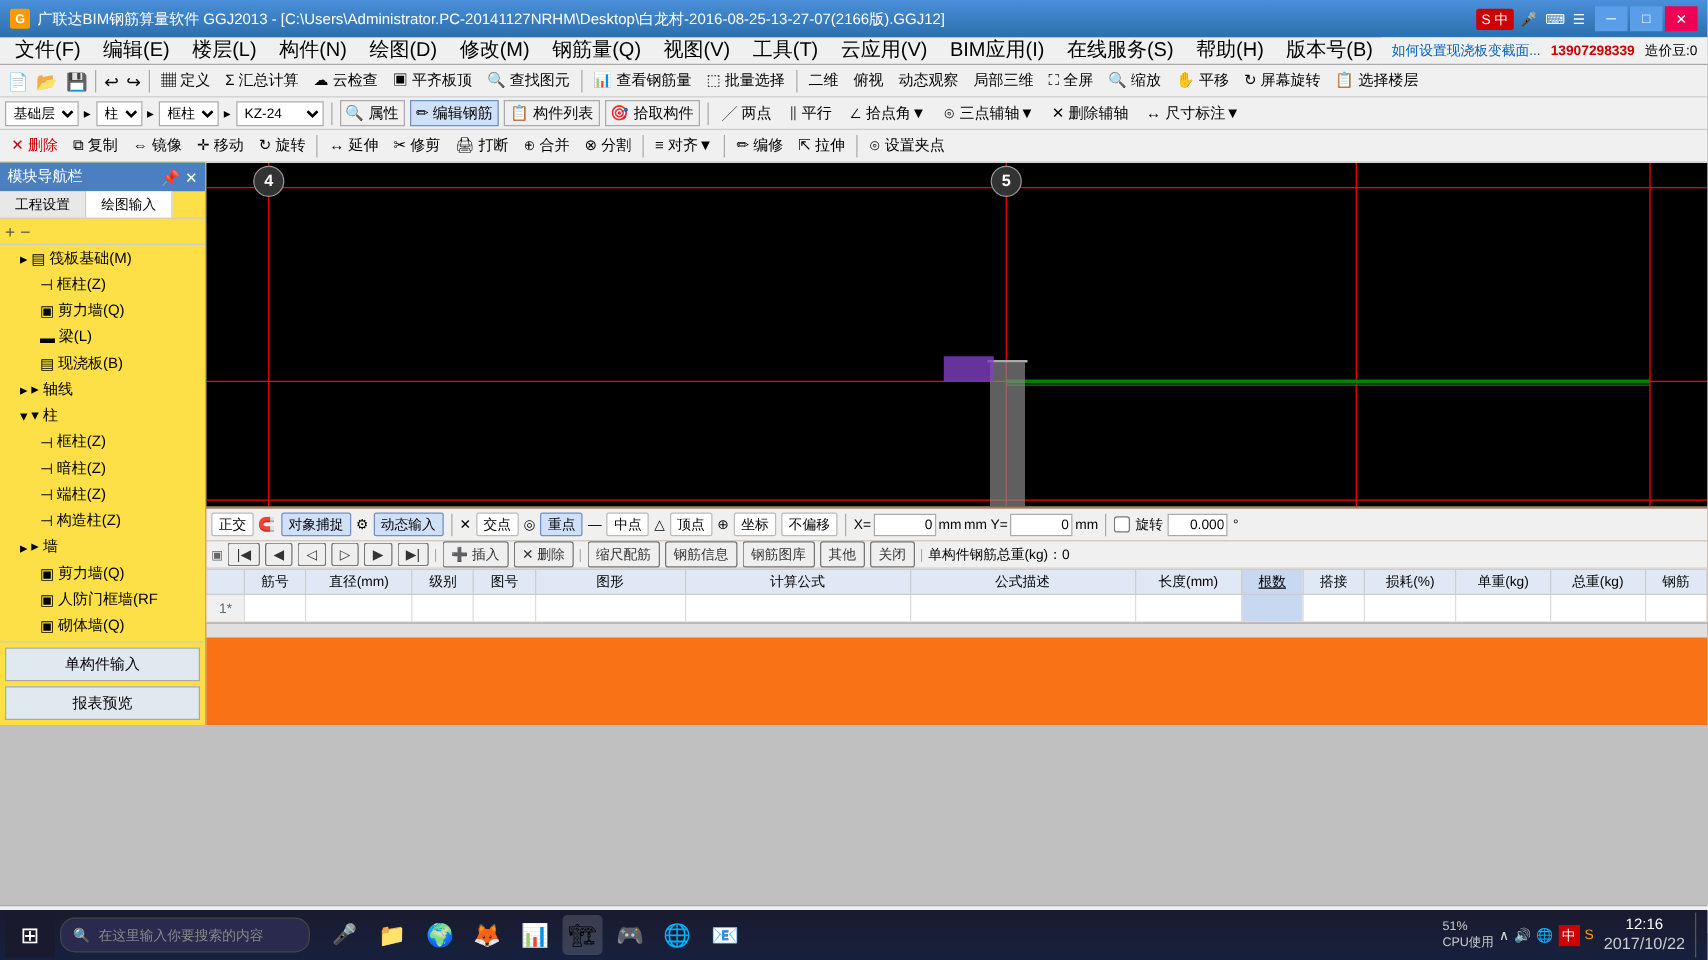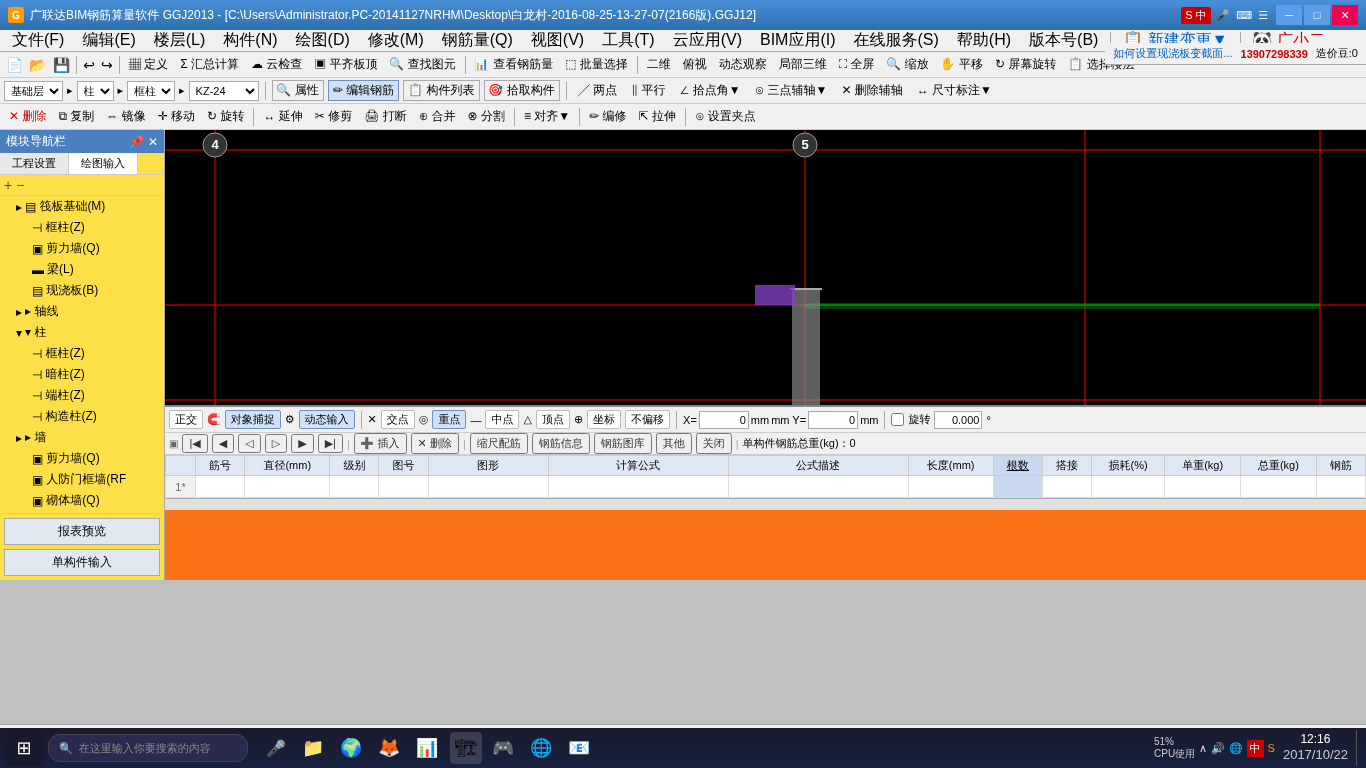--- a/index.html
+++ b/index.html
@@ -314,21 +314,21 @@
       <span>☰</span>
     </div>
     <div class="title-bar-controls">
       <button class="title-btn">─</button>
       <button class="title-btn max">□</button>
       <button class="title-btn close">✕</button>
     </div>
   </div>
 </div>
 
-<div style="position:absolute;top:43px;right:0;background:#f0f0f0;height:22px;display:flex;align-items:center;gap:8px;padding:0 8px;font-size:11px;border-bottom:1px solid #aaa;z-index:10;">
+<div style="position:absolute;top:30px;right:0;background:#f0f0f0;height:22px;display:flex;align-items:center;gap:8px;padding:0 8px;font-size:11px;border-bottom:1px solid #aaa;z-index:10;">
   <span style="color:#0060c0;cursor:pointer;">如何设置现浇板变截面...</span>
   <span style="color:#c00;font-weight:bold;">13907298339</span>
   <span>造价豆:0</span>
 </div>
 
 <div class="menu-bar">
   <span class="menu-item">文件(F)</span>
   <span class="menu-item">编辑(E)</span>
   <span class="menu-item">楼层(L)</span>
   <span class="menu-item">构件(N)</span>
@@ -508,22 +508,22 @@
         <span>▣</span>
         <span>砌体墙(Q)</span>
       </div>
       <div class="tree-item tree-indent2">
         
         
       </div>
 
     </div>
     <div class="sidebar-bottom">
+      <button class="sidebar-bottom-btn">单构件输入</button>
       <button class="sidebar-bottom-btn">报表预览</button>
-      <button class="sidebar-bottom-btn">单构件输入</button>
     </div>
   </div>
 
   <div class="canvas-wrapper">
     <div class="canvas-area">
 
       <svg width="100%" height="100%" style="position:absolute;top:0;left:0;">
 
         <line x1="50" y1="0" x2="50" y2="100%" stroke="red" stroke-width="1"></line>
         <line x1="640" y1="0" x2="640" y2="100%" stroke="red" stroke-width="1"></line>

